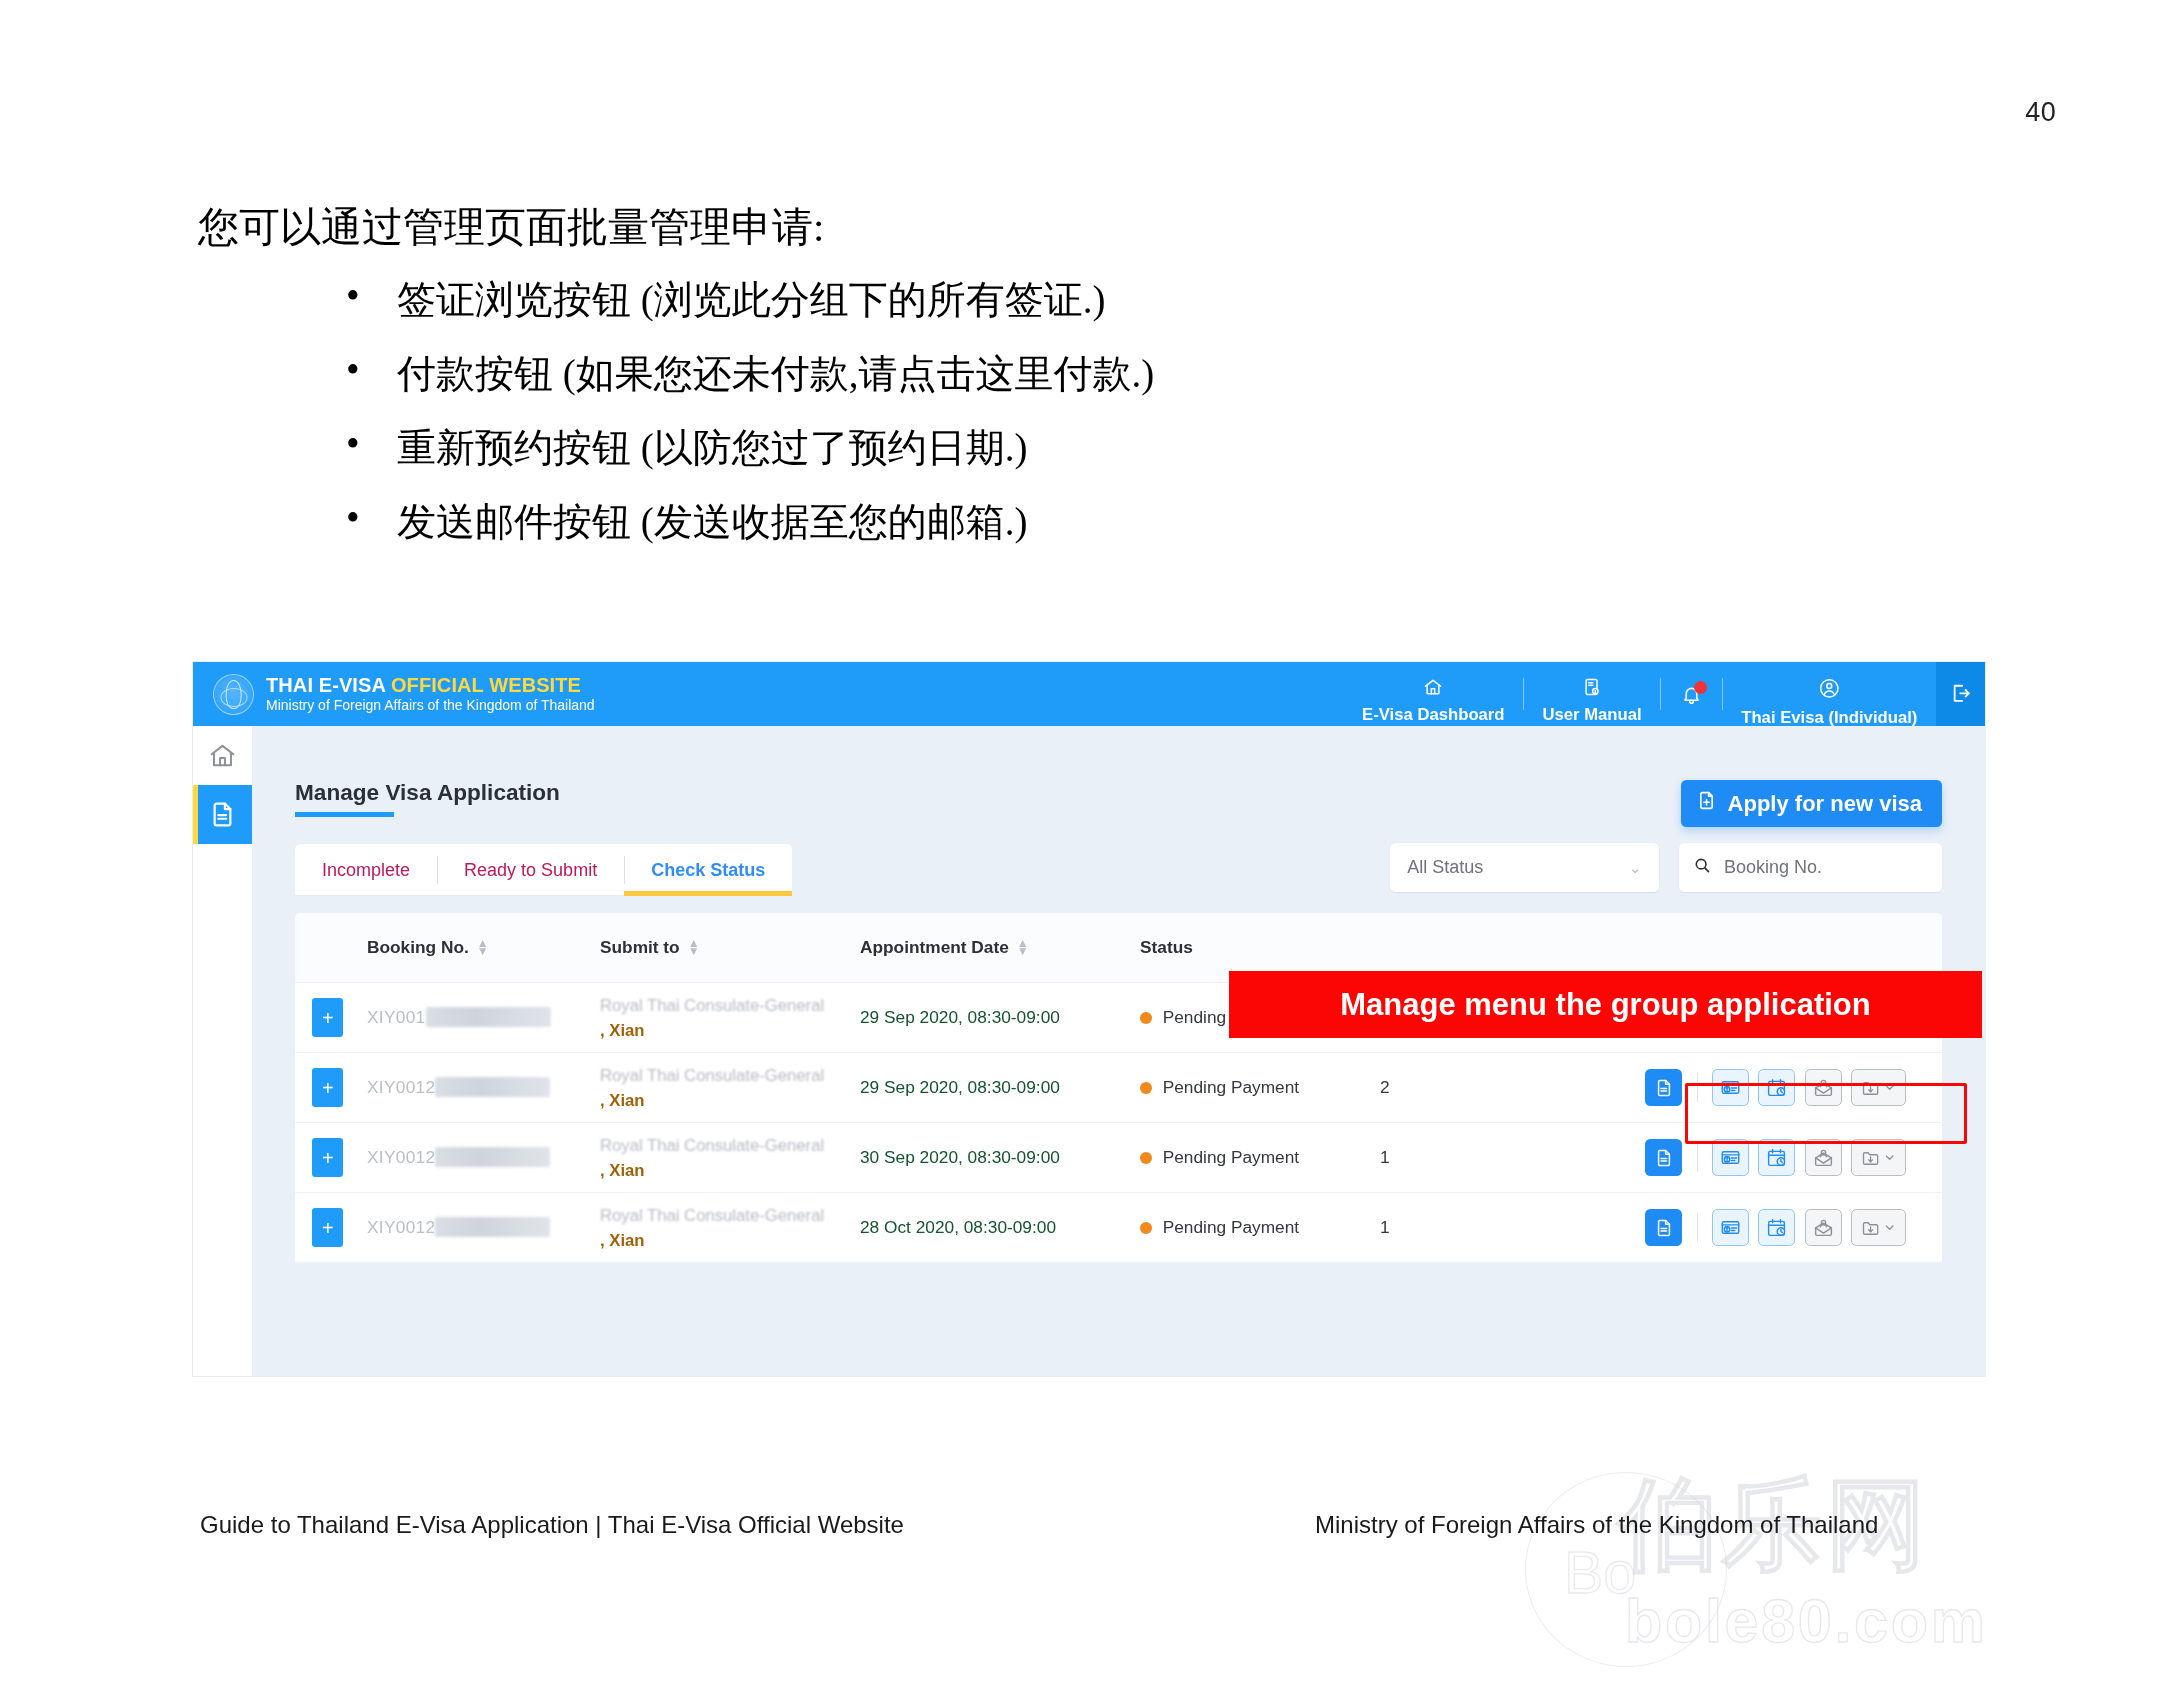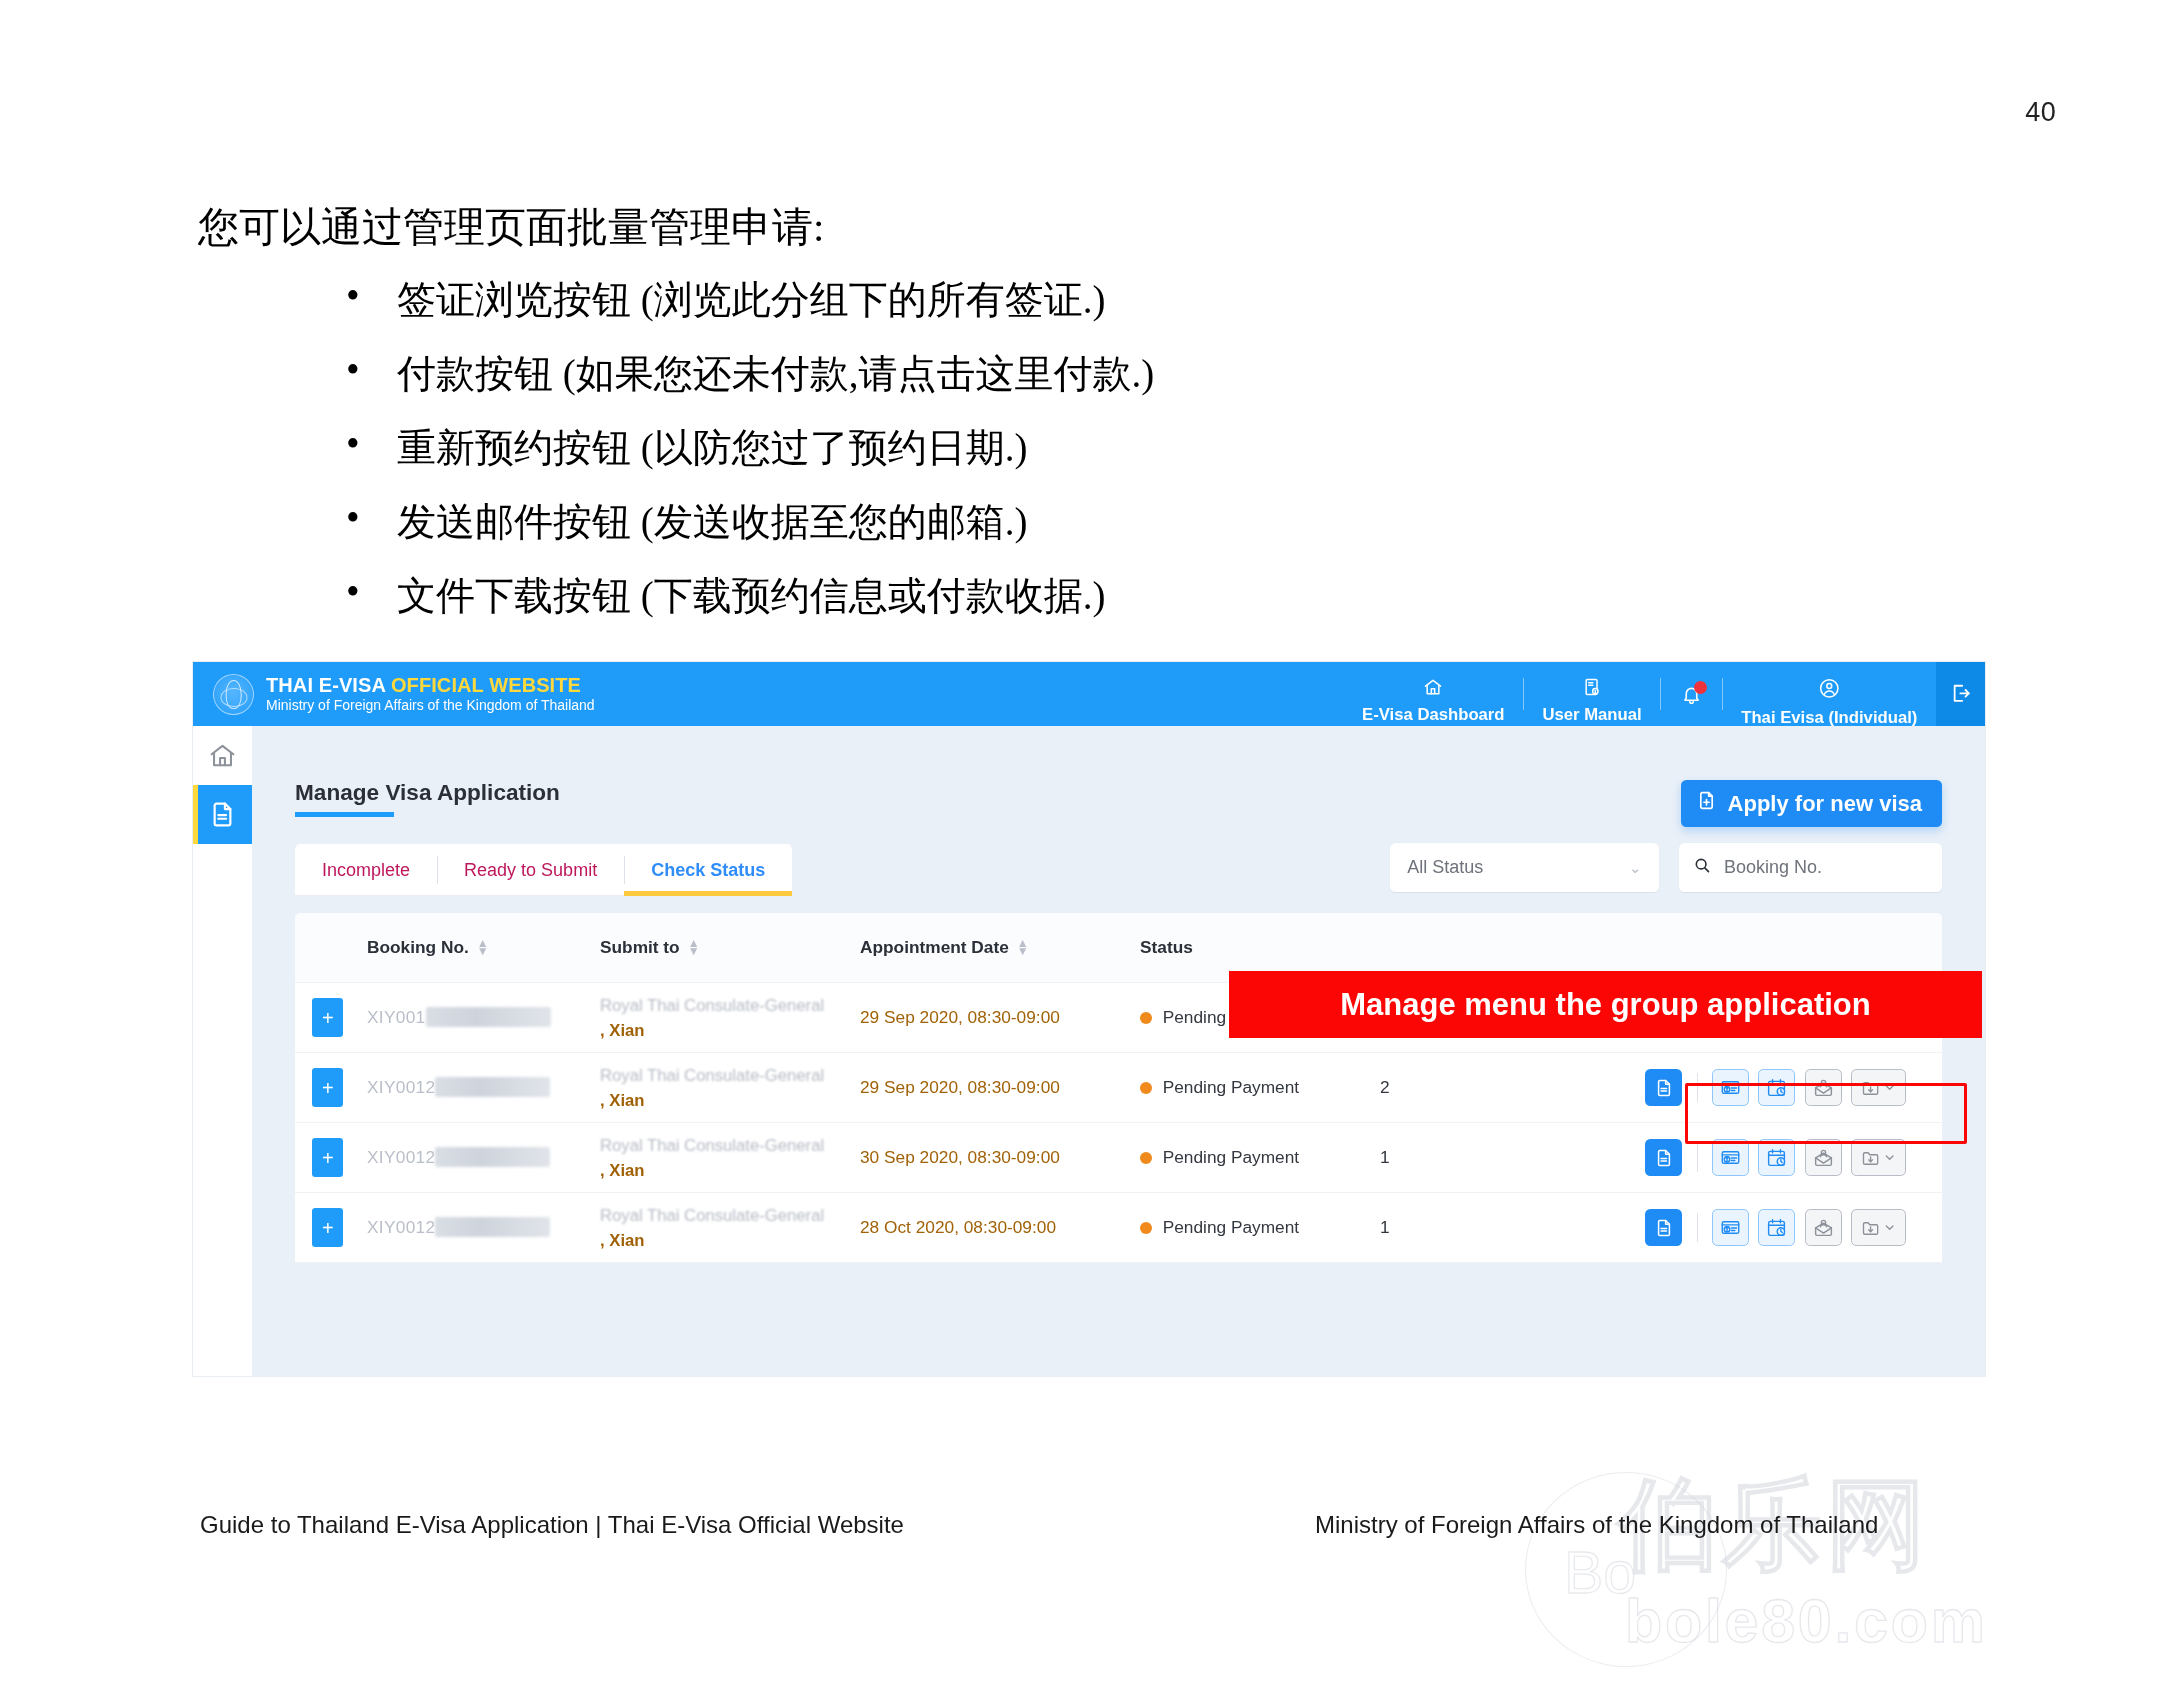--- a/index.html
+++ b/index.html
@@ -390,21 +390,21 @@
     color: #7c818b;
     line-height: 1.5;
   }
   .submit-to .blurred {
     color: #b6bbc4;
     filter: blur(1.1px);
   }
   .submit-to .city { color: #a16207; display: block; font-weight: bold; }
   .appt-date {
     font-size: 17.3px;
-    color: #a16207;
+    color: #14532d;
     white-space: nowrap;
   }
   .status-cell {
     display: flex;
     align-items: center;
     gap: 10.7px;
     font-size: 17.3px;
     color: #33373f;
     white-space: nowrap;
   }
@@ -550,21 +550,20 @@
 
 <div class="page-number">40</div>
 
 <div class="slide-lead">您可以通过管理页面批量管理申请:</div>
 
 <ul class="bullet-list">
   <li>签证浏览按钮 (浏览此分组下的所有签证.)</li>
   <li>付款按钮 (如果您还未付款,请点击这里付款.)</li>
   <li>重新预约按钮 (以防您过了预约日期.)</li>
   <li>发送邮件按钮 (发送收据至您的邮箱.)</li>
-  <li>文件下载按钮 (下载预约信息或付款收据.)</li>
 </ul>
 
 <div class="app-shot">
 
   <div class="app-header">
     <div class="brand">
       <div class="brand-emblem"></div>
       <div class="brand-text">
         <div class="brand-line1">
           <span class="w">THAI E-VISA </span><span class="y">OFFICIAL WEBSITE</span>

